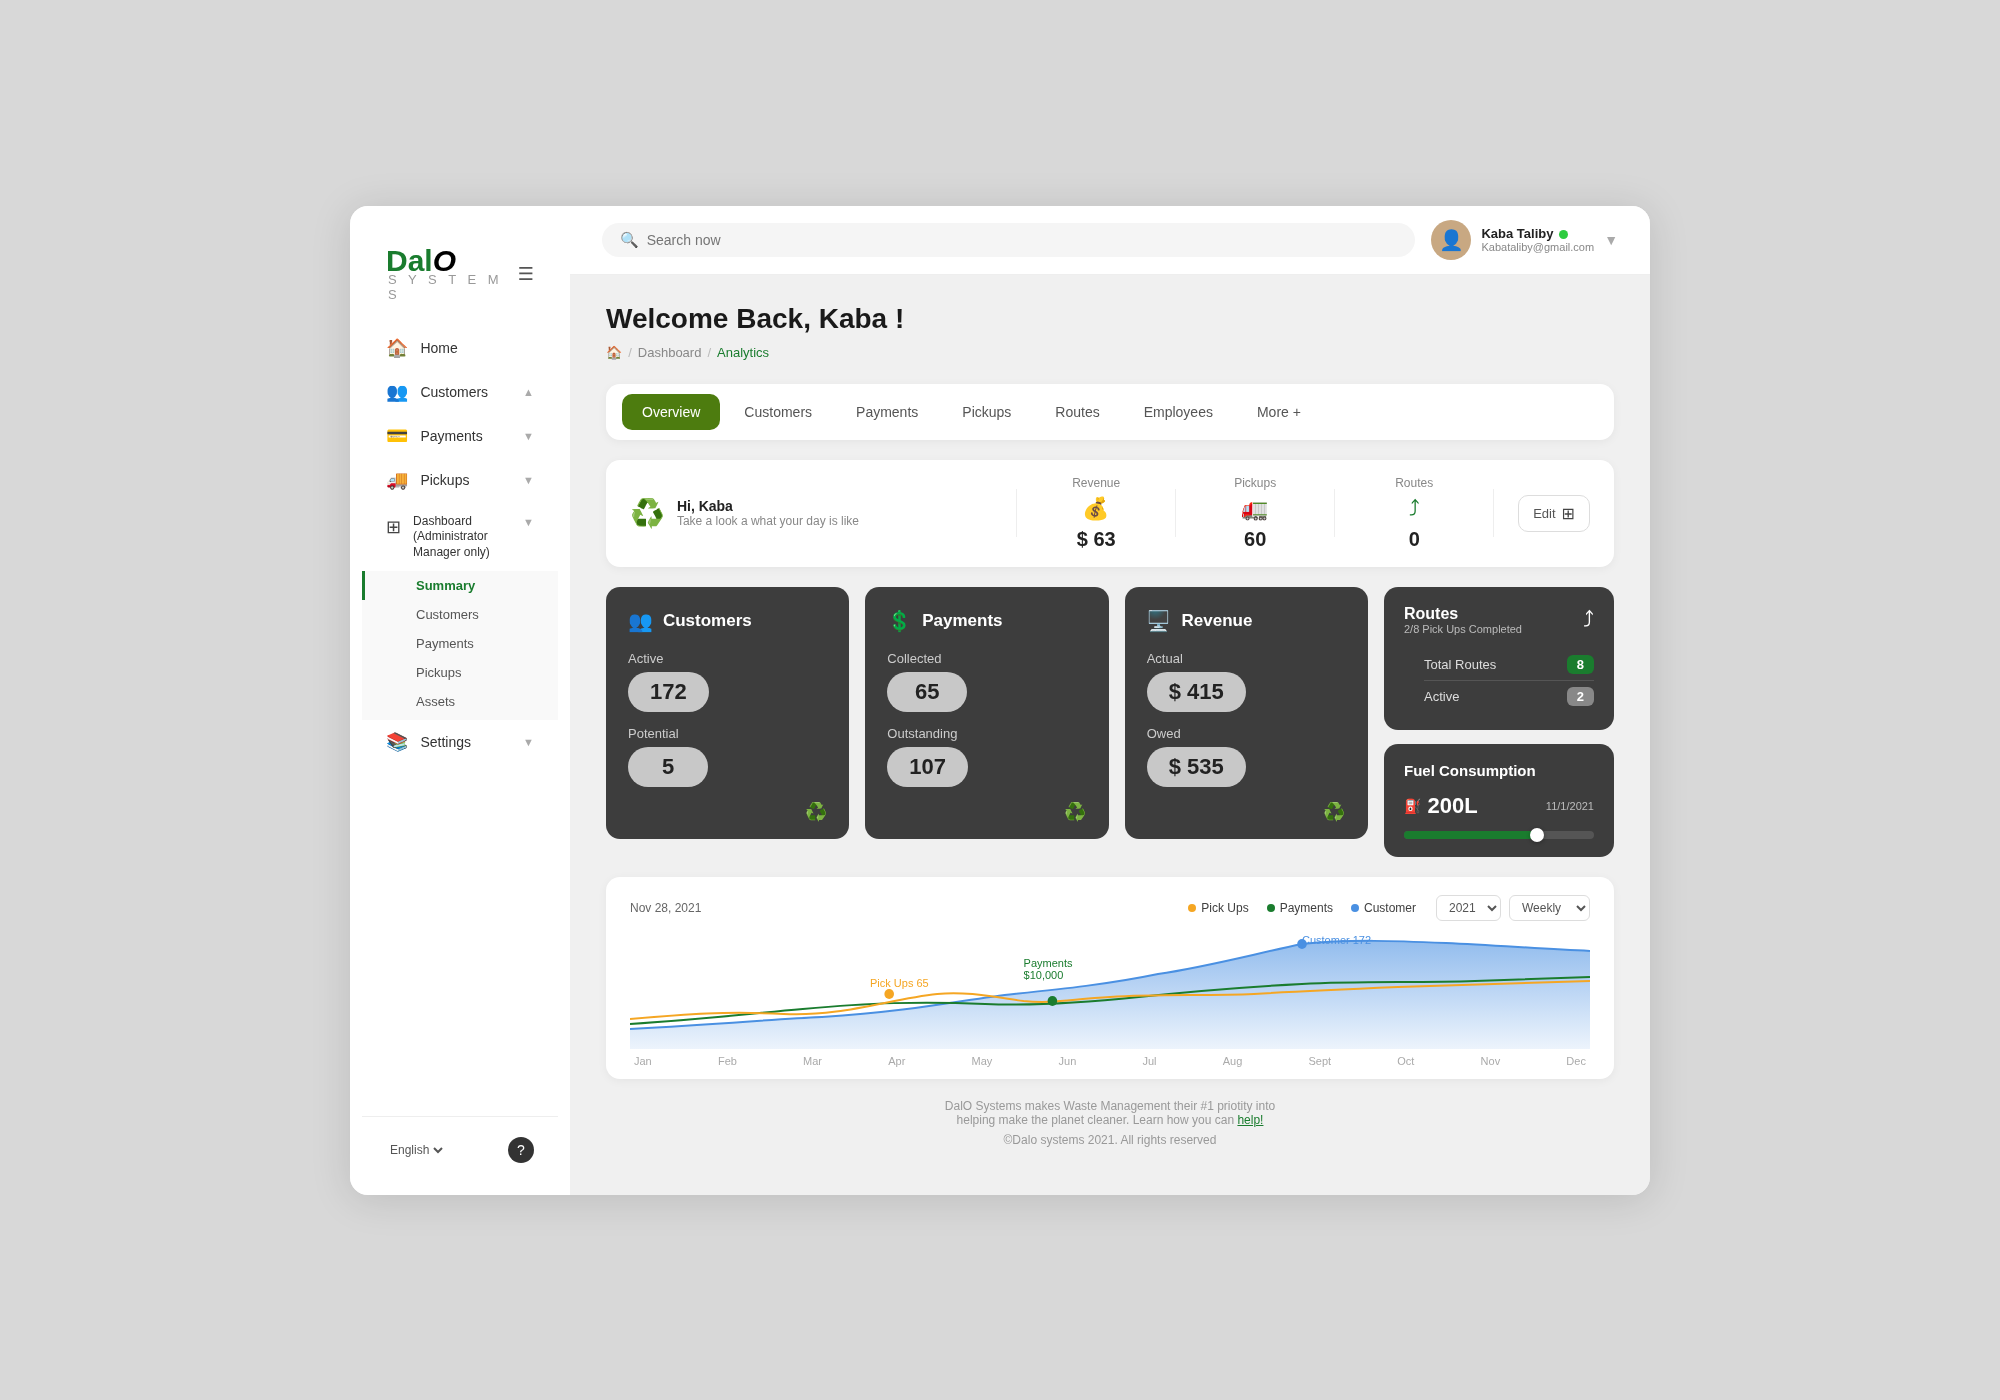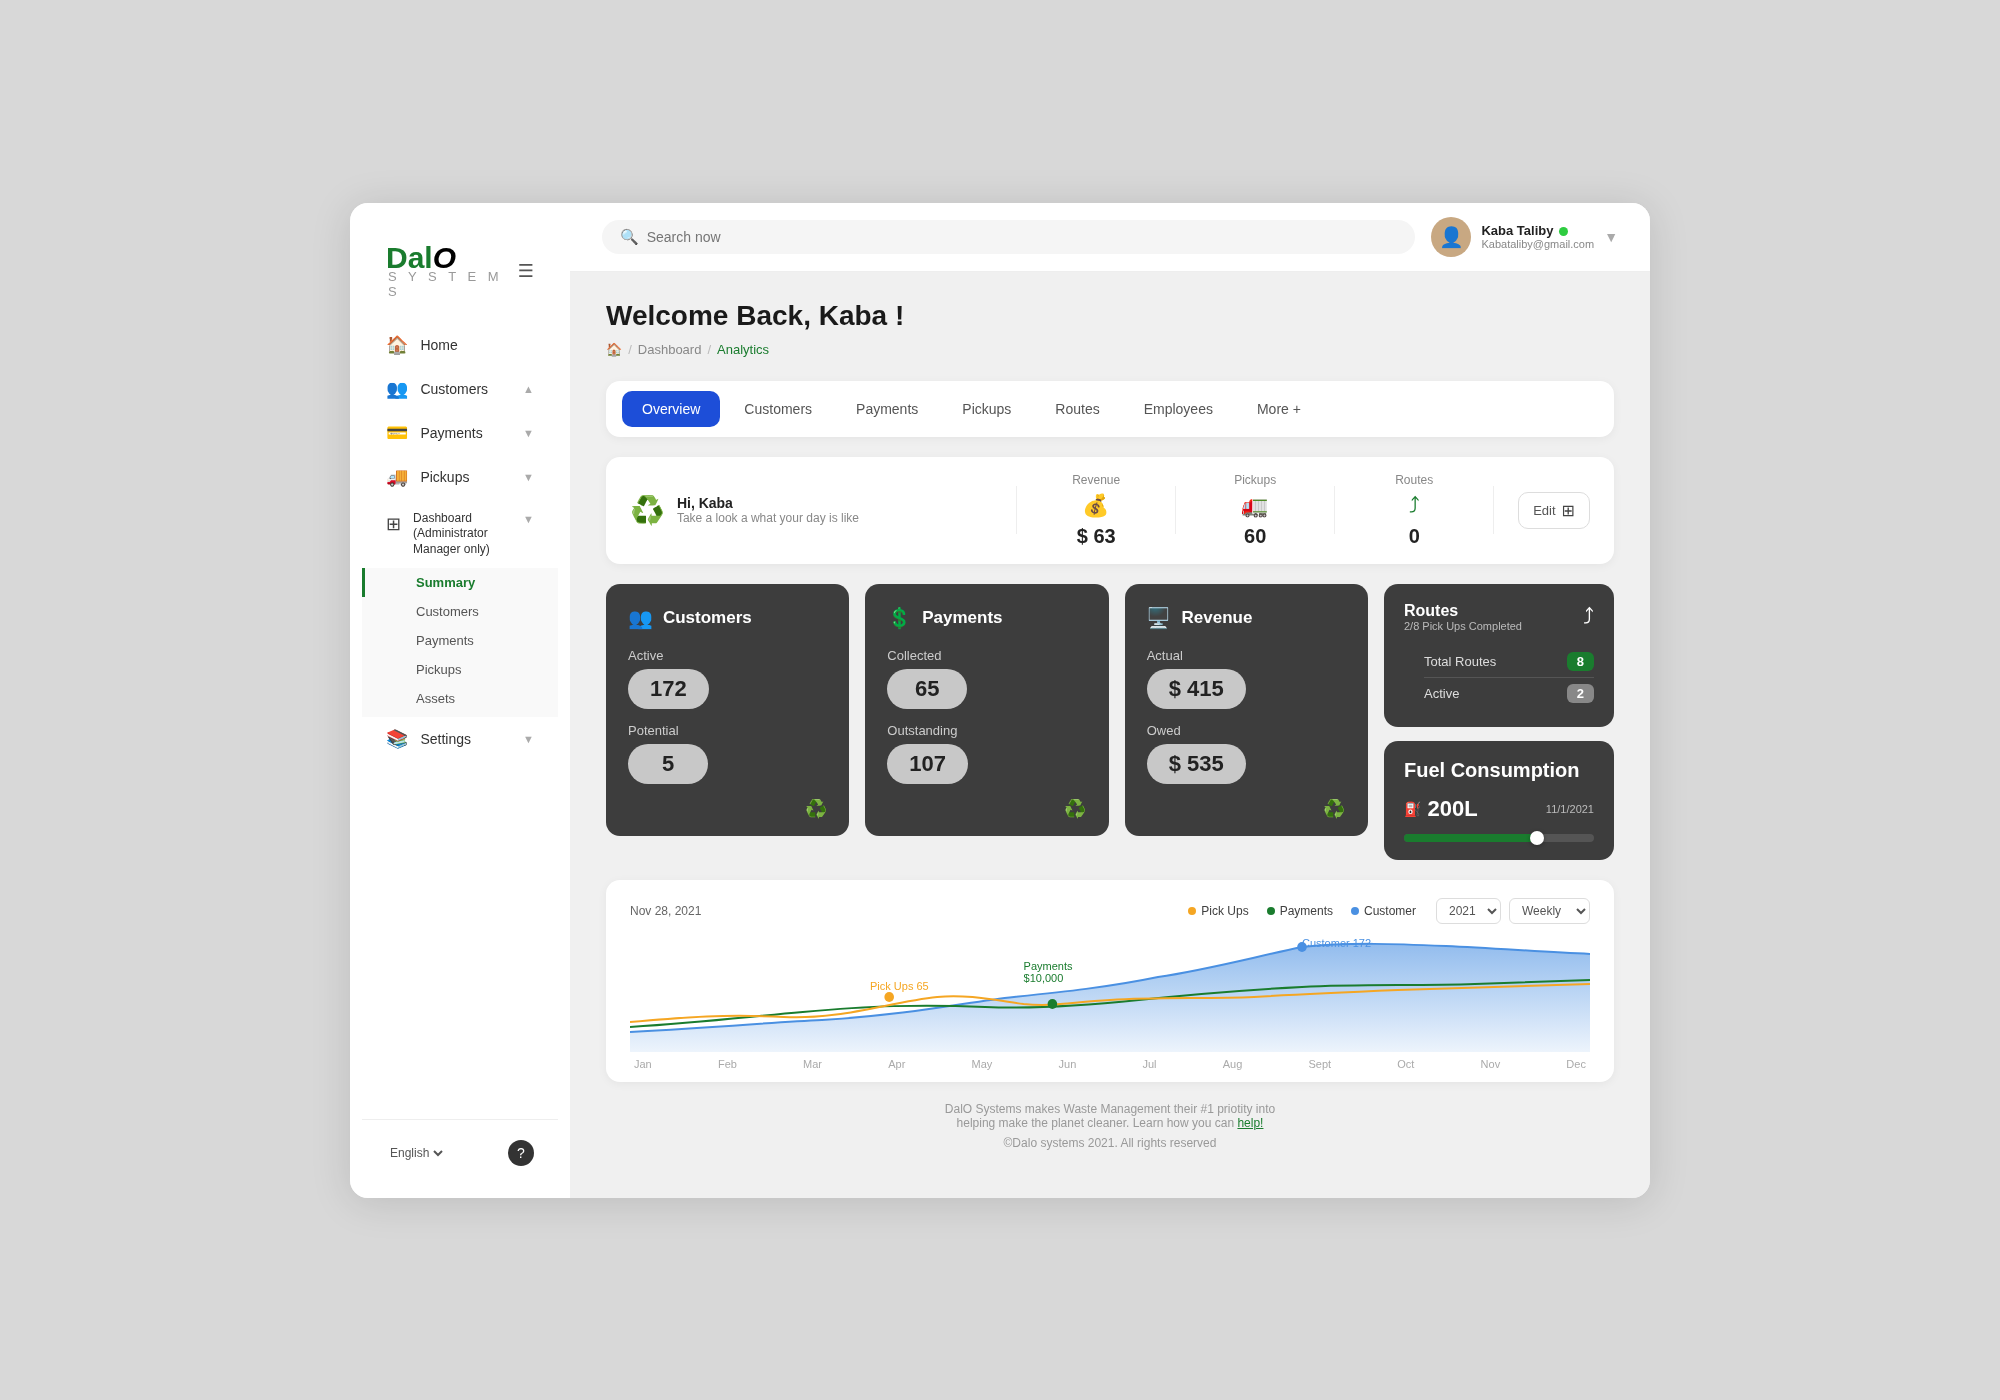--- a/index.html
+++ b/index.html
@@ -192,21 +192,21 @@
     .tab {
       padding: 10px 20px;
       border-radius: 10px;
       font-size: 14px;
       font-weight: 500;
       color: #555;
       cursor: pointer;
       transition: background 0.2s;
     }
     .tab.active {
-      background: #1d4ed8;
+      background: #4d7c0f;
       color: #fff;
     }
 
     
     .summary-row {
       background: #fff;
       border-radius: 14px;
       padding: 16px 24px;
       display: flex;
       align-items: center;
@@ -350,21 +350,21 @@
     }
 
     
     .fuel-card {
       background: #3d3d3d;
       border-radius: 14px;
       padding: 18px 20px;
       color: #fff;
     }
     .fuel-header {
-      font-size: 20px;
+      font-size: 15px;
       font-weight: 600;
       margin-bottom: 14px;
     }
     .fuel-row {
       display: flex;
       align-items: center;
       justify-content: space-between;
       margin-bottom: 12px;
     }
     .fuel-amount { font-size: 22px; font-weight: 700; display: flex; align-items: center; gap: 6px; }

